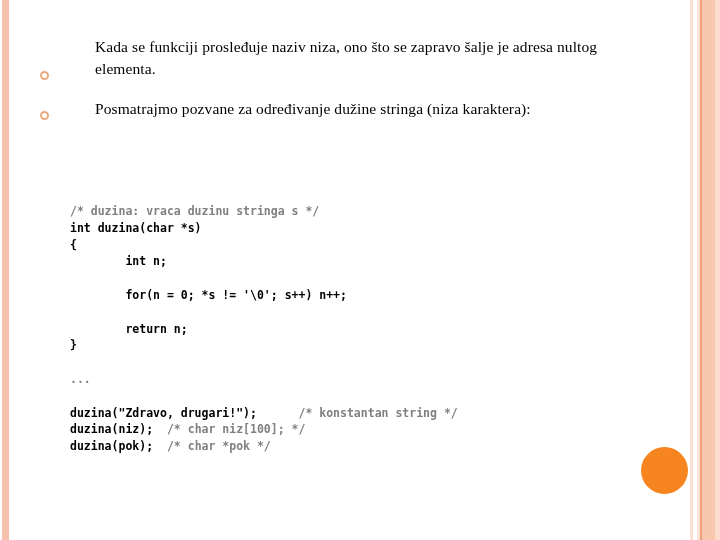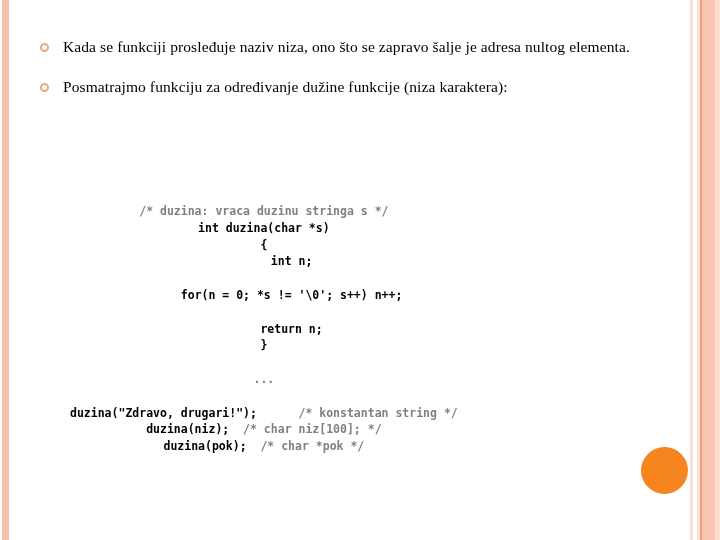--- a/index.html
+++ b/index.html
@@ -32,22 +32,23 @@
 
   
   .bullets {
     position: absolute;
     left: 40px;
     top: 36px;
     width: 590px;
   }
   .bullet-row {
     display: flex;
-    align-items: flex-start;
+    align-items: flex-end;
     margin-bottom: 18px;
+    gap: 32px;
   }
   .bullet-marker {
     flex: 0 0 auto;
     width: 9px;
     height: 9px;
     margin-top: 7px;
     margin-right: 14px;
     border: 2px solid #e8a97e;
     border-radius: 50%;
     box-sizing: border-box;
@@ -66,21 +67,21 @@
     position: absolute;
     left: 70px;
     top: 203px;
     font-family: "DejaVu Sans Mono", "Liberation Mono", monospace;
     font-size: 11.5px;
     line-height: 16.8px;
     white-space: pre;
     color: #000000;
     font-weight: bold;
   }
-  .code-line { min-height: 16.8px; text-align: center; }
+  .code-line { min-height: 16.8px; }
   .cmt { color: #808080; font-weight: bold; }
   .blank { height: 16.8px; }
 
   
   .orange-dot {
     position: absolute;
     left: 641px;
     top: 447px;
     width: 47px;
     height: 47px;
@@ -103,21 +104,21 @@
   <div class="bullets">
 
     <div class="bullet-row">
       <span class="bullet-marker"></span>
       <span class="bullet-text">Kada se funkciji prosleđuje naziv niza, ono što se zapravo šalje je adresa nultog elementa.</span>
     </div>
 
 
     <div class="bullet-row">
       <span class="bullet-marker"></span>
-      <span class="bullet-text">Posmatrajmo funkciju za određivanje dužine funkcije (niza karaktera):</span>
+      <span class="bullet-text">Posmatrajmo pozvane za određivanje dužine stringa (niza karaktera):</span>
     </div>
 
   </div>
 
   <div class="code-block" id="code-block"><div class="code-line"><span class="cmt">/* duzina: vraca duzinu stringa s */</span></div><div class="code-line"><span class="">int duzina(char *s)</span></div><div class="code-line"><span class="">{</span></div><div class="code-line"><span class="">        int n;</span></div><div class="code-line blank"><span class=""></span></div><div class="code-line"><span class="">        for(n = 0; *s != '\0'; s++) n++;</span></div><div class="code-line blank"><span class=""></span></div><div class="code-line"><span class="">        return n;</span></div><div class="code-line"><span class="">}</span></div><div class="code-line blank"><span class=""></span></div><div class="code-line"><span class="cmt">...</span></div><div class="code-line blank"><span class=""></span></div><div class="code-line"><span class="">duzina("Zdravo, drugari!");      </span><span class="cmt">/* konstantan string */</span></div><div class="code-line"><span class="">duzina(niz);  </span><span class="cmt">/* char niz[100]; */</span></div><div class="code-line"><span class="">duzina(pok);  </span><span class="cmt">/* char *pok */</span></div></div>
 
   <div class="orange-dot"></div>
 
 </div>
 

